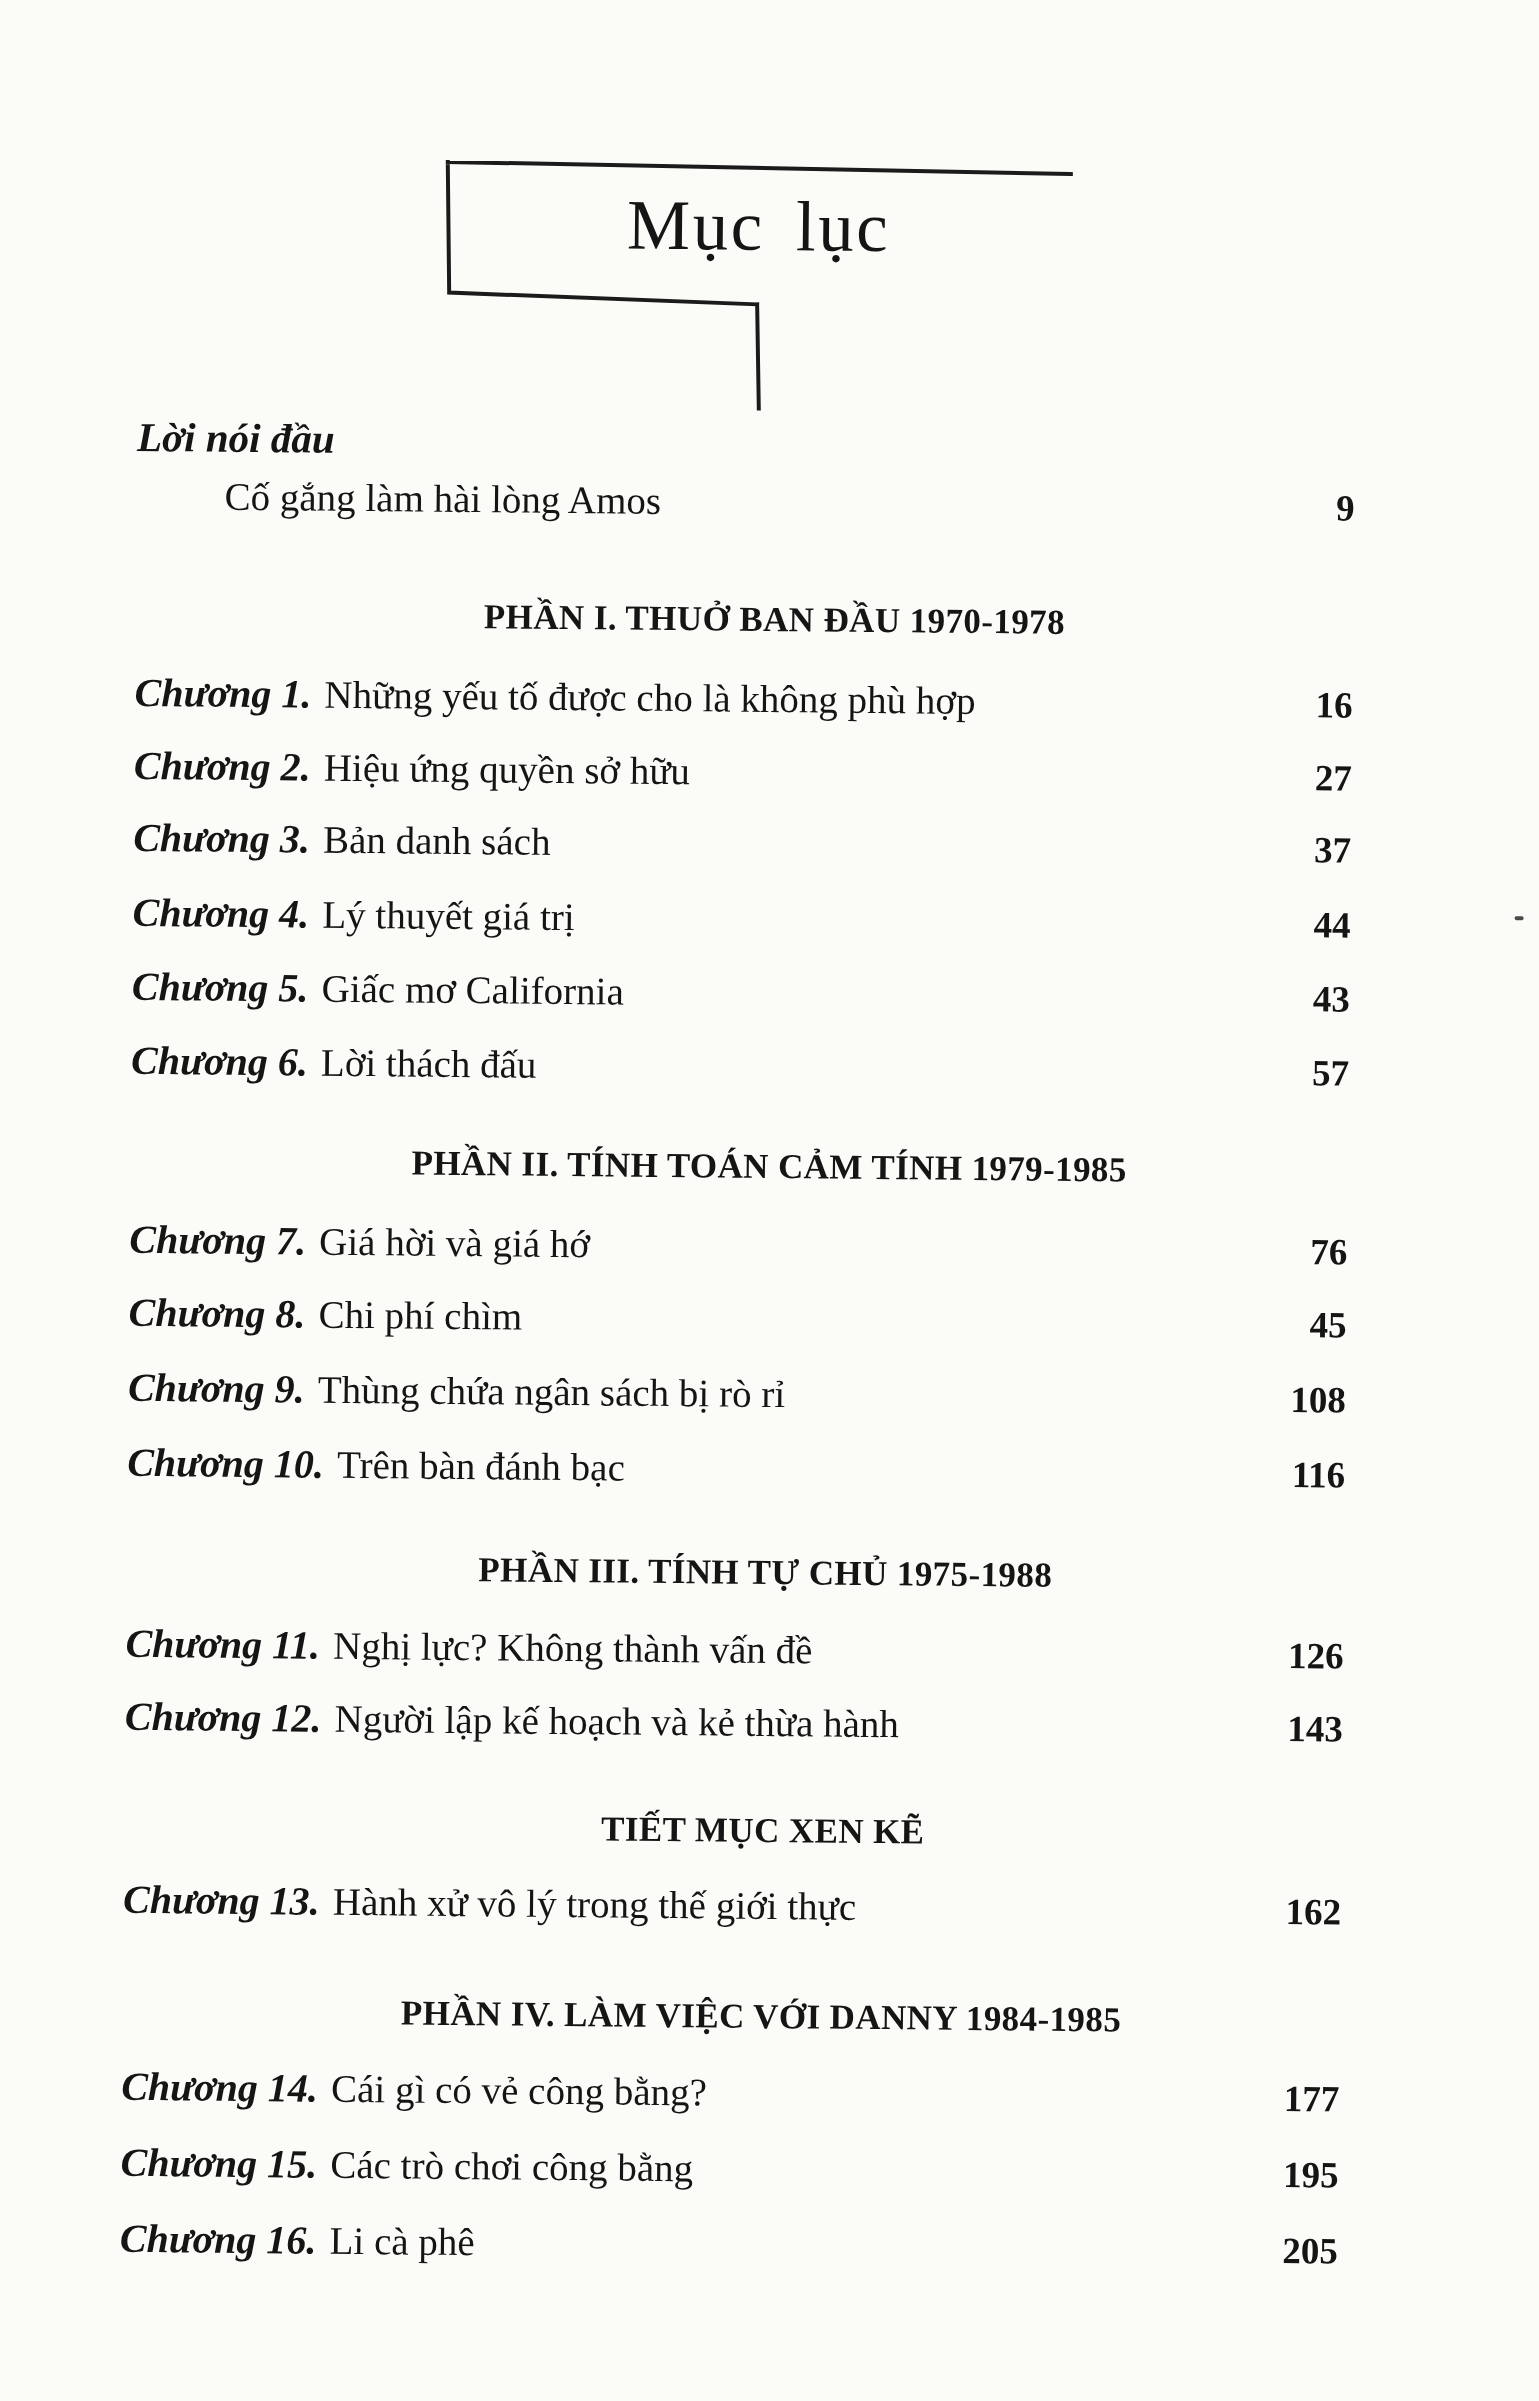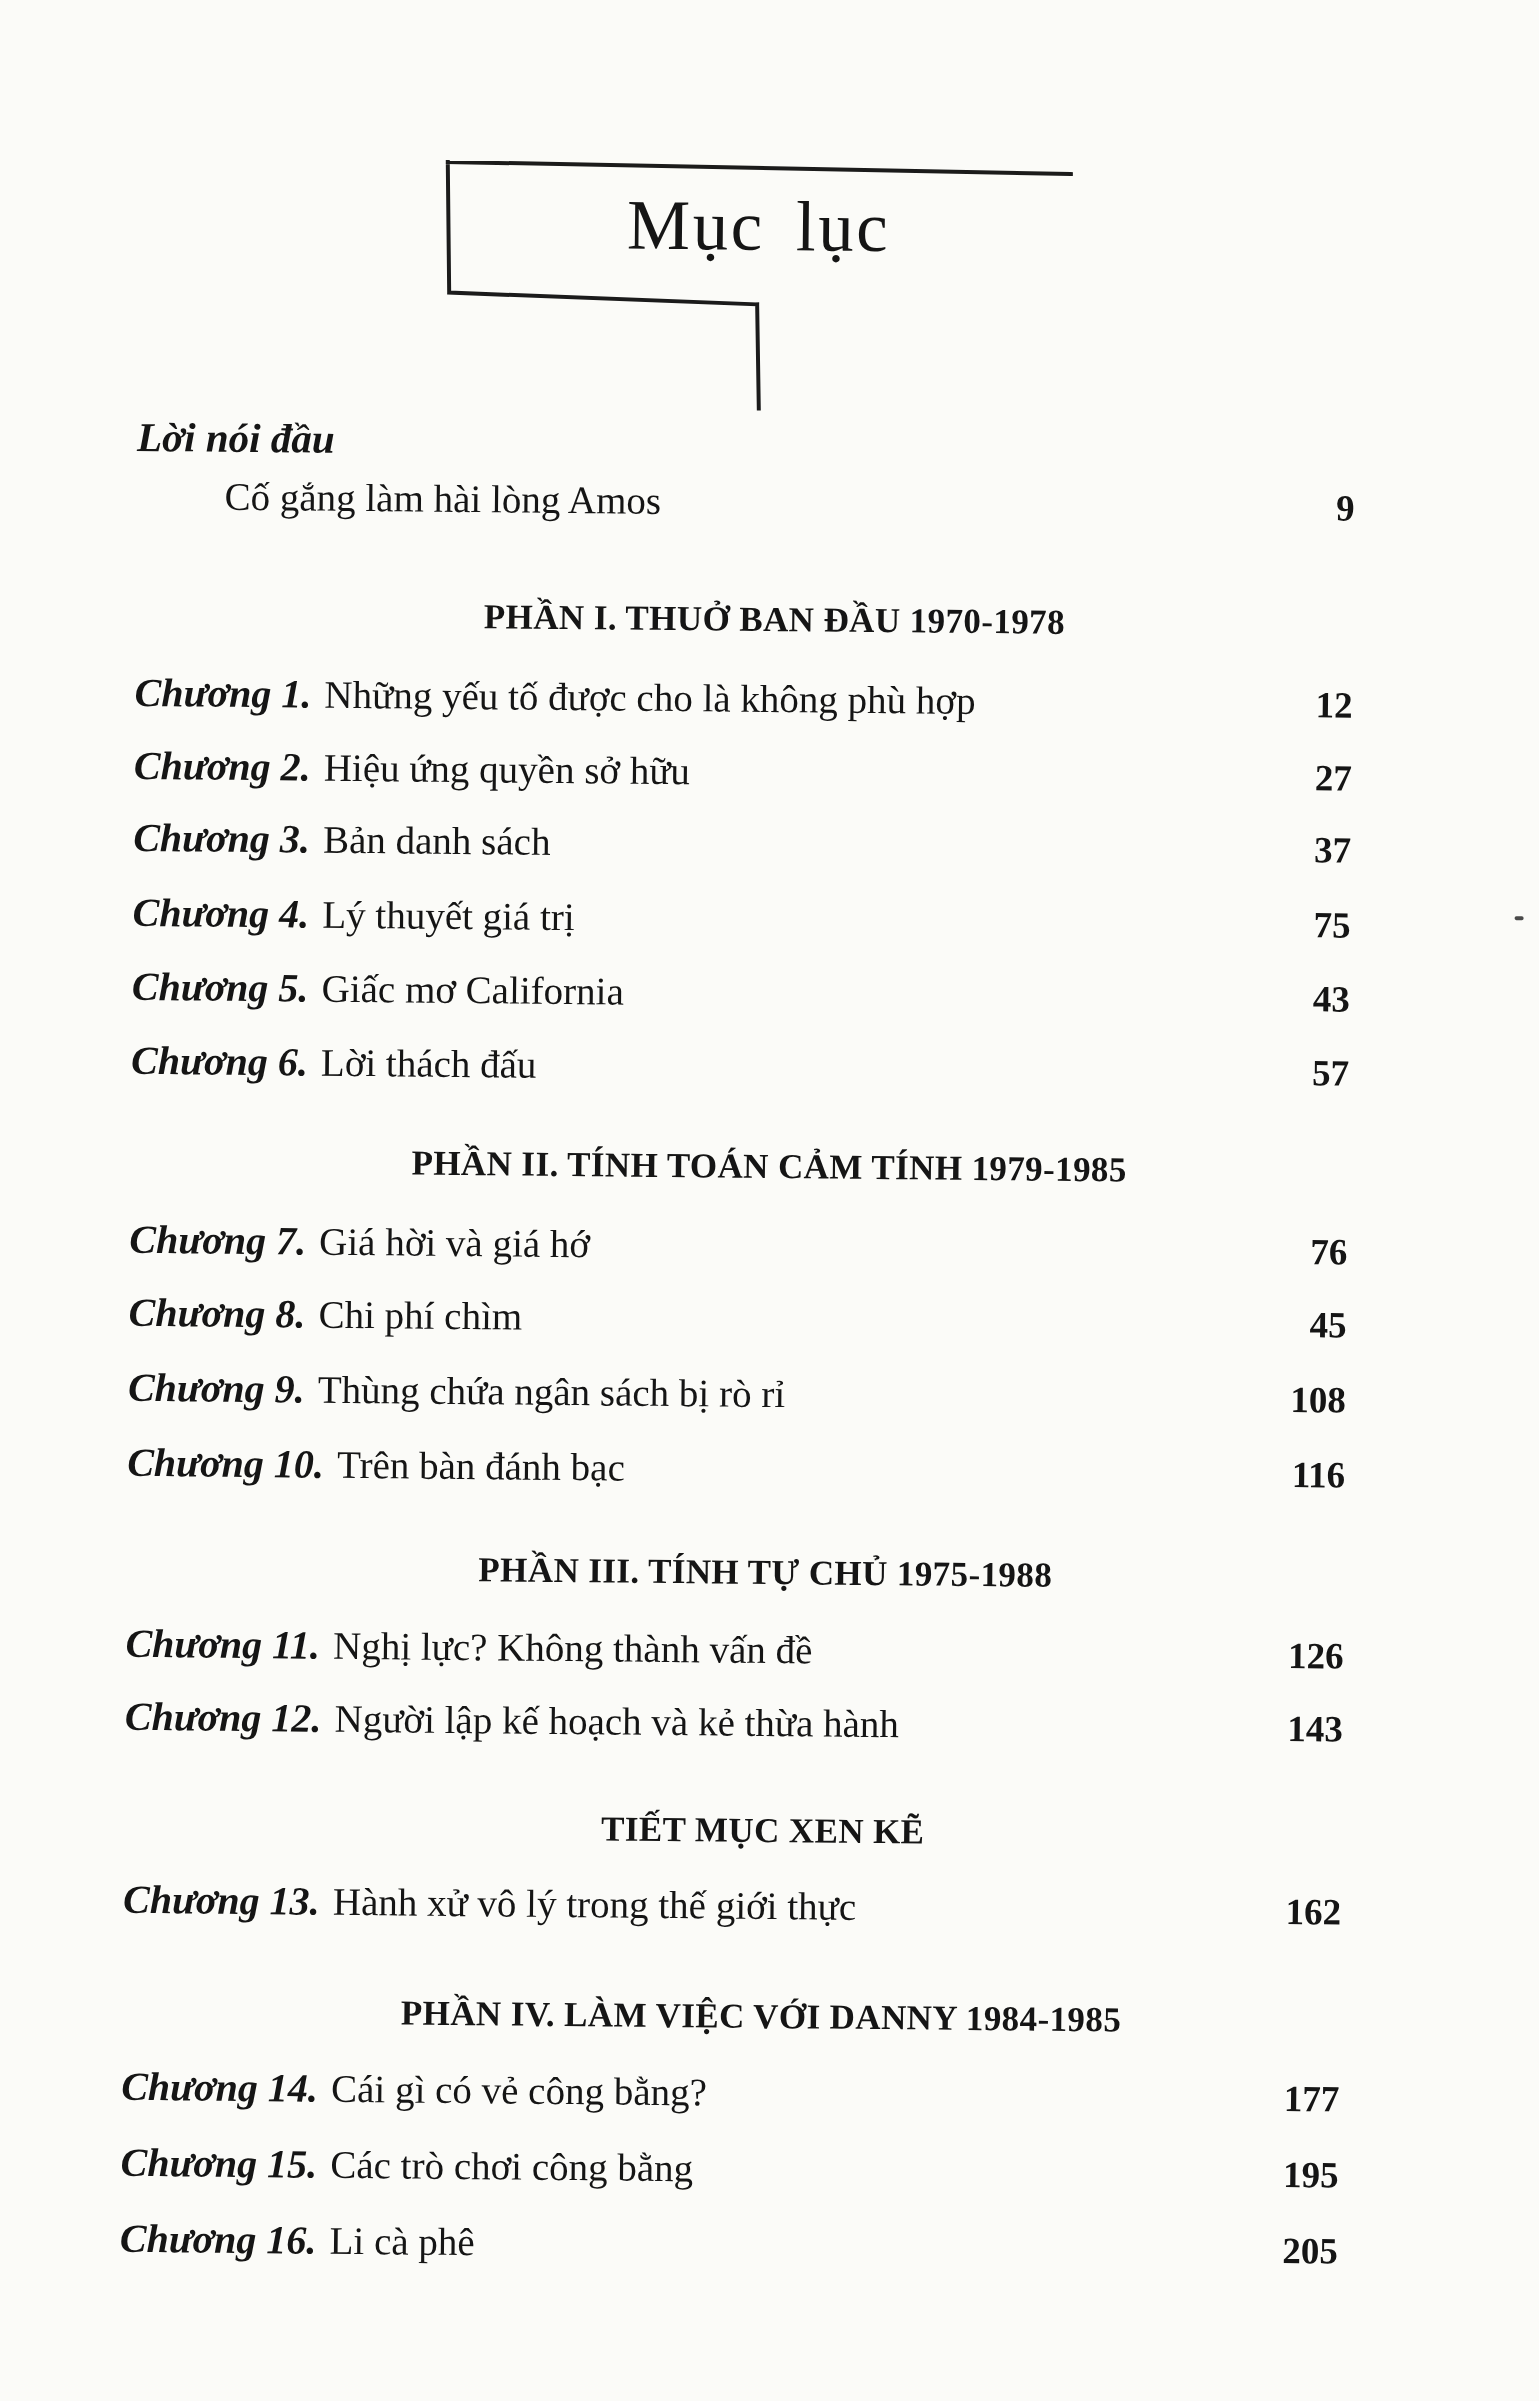--- a/index.html
+++ b/index.html
@@ -67,36 +67,36 @@
   <div class="row indent" style="top:478px">
     <span class="chapter-title">Cố gắng làm hài lòng Amos</span>
     <span class="page-num">9</span>
   </div>
 
   <div class="part-heading" style="top:597px">PHẦN I. THUỞ BAN ĐẦU 1970-1978</div>
 
   <div class="row" style="top:674px">
     <span class="chapter-label">Chương 1.</span>
     <span class="chapter-title">Những yếu tố được cho là không phù hợp</span>
-    <span class="page-num">12</span>
+    <span class="page-num">16</span>
   </div>
   <div class="row" style="top:747px">
     <span class="chapter-label">Chương 2.</span>
     <span class="chapter-title">Hiệu ứng quyền sở hữu</span>
     <span class="page-num">27</span>
   </div>
   <div class="row" style="top:819px">
     <span class="chapter-label">Chương 3.</span>
     <span class="chapter-title">Bản danh sách</span>
     <span class="page-num">37</span>
   </div>
   <div class="row" style="top:894px">
     <span class="chapter-label">Chương 4.</span>
     <span class="chapter-title">Lý thuyết giá trị</span>
-    <span class="page-num">75</span>
+    <span class="page-num">44</span>
   </div>
   <div class="row" style="top:968px">
     <span class="chapter-label">Chương 5.</span>
     <span class="chapter-title">Giấc mơ California</span>
     <span class="page-num">43</span>
   </div>
   <div class="row" style="top:1042px">
     <span class="chapter-label">Chương 6.</span>
     <span class="chapter-title">Lời thách đấu</span>
     <span class="page-num">57</span>

